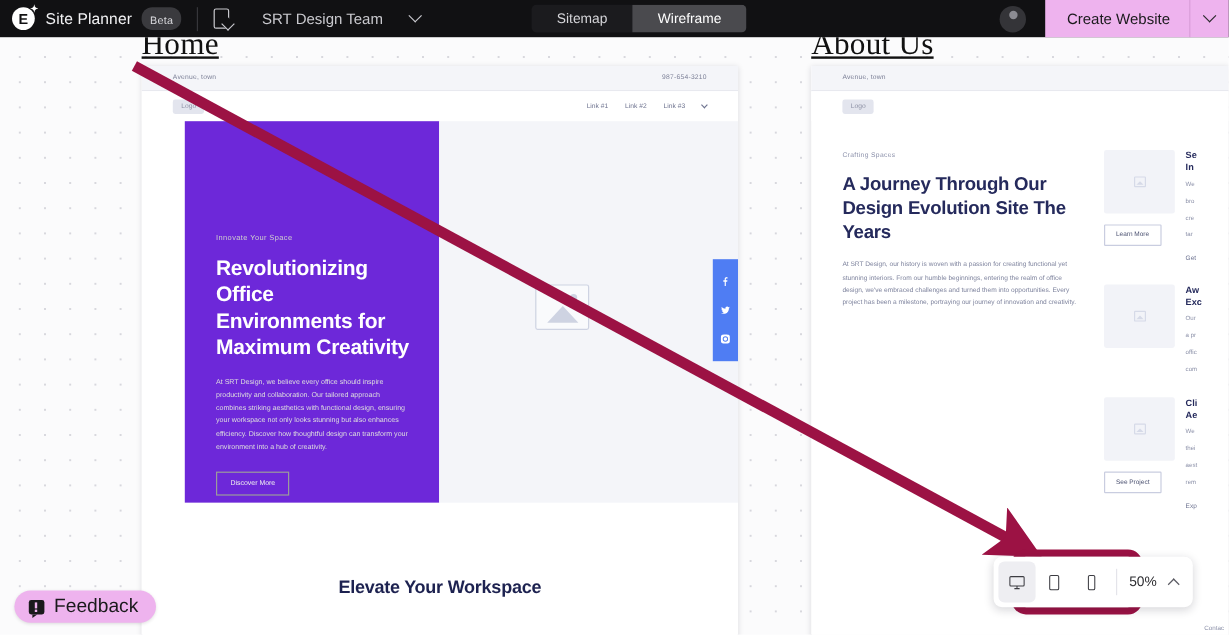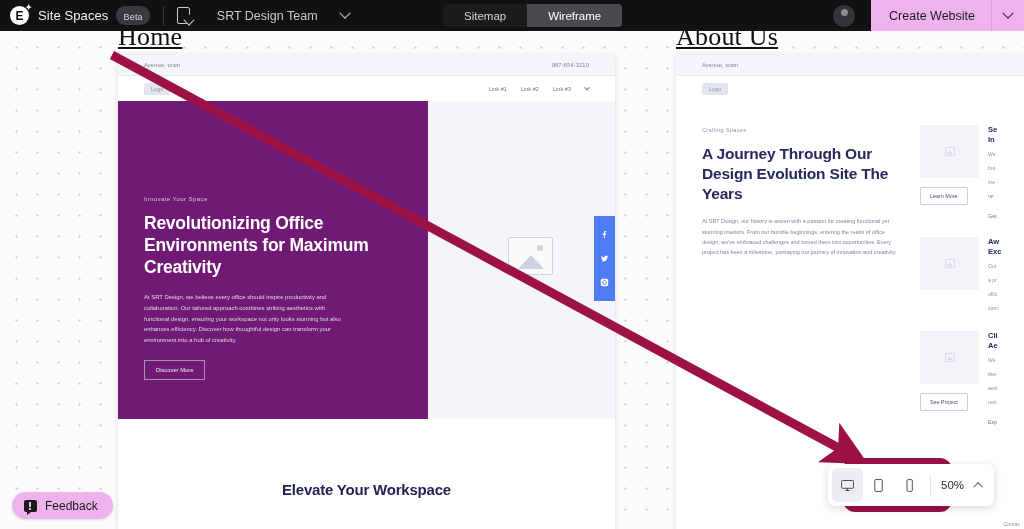--- a/index.html
+++ b/index.html
@@ -108,21 +108,21 @@
     background: #e3e5ee; color: #8e92a6; font-size: 5.6px;
     padding: 3px 7px; border-radius: 2px;
   }
   .nav-links { display: flex; align-items: center; gap: 14px; }
   .nav-links span { font-size: 5.6px; color: #6f7490; }
   .nav-caret { width: 4px; height: 4px; border-right: .9px solid #6f7490; border-bottom: .9px solid #6f7490; transform: rotate(45deg) translate(-1px,-1px); }
 
   
   .hero { position: relative; height: 318px; display: flex; }
   .hero-dark {
-    width: 310px; background: #701a75; padding: 94px 24px 0 26px; color: #ffffff;
+    width: 212px; background: #6d28d9; padding: 94px 24px 0 26px; color: #ffffff; margin-left: 36px;
   }
   .eyebrow { font-size: 6.2px; color: #cfcfcf; letter-spacing: .35px; margin-bottom: 10px; }
   .hero-h1 {
     font-size: 17.5px; line-height: 1.26; font-weight: bold; letter-spacing: -.25px; color: #ffffff;
   }
   .hero-p {
     margin-top: 14px; font-size: 5.9px; line-height: 1.82; color: #dedede; max-width: 206px;
   }
   .ghost-btn {
     margin-top: 14px; display: inline-block; border: 1px solid #9b9b9b;
@@ -211,33 +211,33 @@
   }
   .fb-icon { width: 13px; height: 12px; background: #1a1a1c; border-radius: 2px; position: relative; }
   .fb-icon::after {
     content: ""; position: absolute; left: 3px; bottom: -3px; width: 0; height: 0;
     border-left: 4px solid #1a1a1c; border-bottom: 3px solid transparent;
   }
   .fb-icon .bang {
     position: absolute; left: 5.4px; top: 2px; width: 2px; height: 5px; background: #eeb3ee;
   }
   .fb-icon .dot { position: absolute; left: 5.4px; top: 8px; width: 2px; height: 2px; background: #eeb3ee; }
-  .fb-text { font-size: 12px; color: #1a1a1c; }
+  .fb-text { font-size: 16px; color: #1a1a1c; }
 </style>
 </head>
 <body>
 
 <div id="app">
 
   <div class="topbar">
     <div class="tb-left">
       <div class="logo-mark">
         E<span class="spark">✦</span>
       </div>
-      <div class="app-title">Site Spaces</div>
+      <div class="app-title">Site Planner</div>
       <div class="beta-pill">Beta</div>
       <div class="tb-divider"></div>
       <div class="doc-icon">
         <div class="sheet"></div>
           <div class="pen"></div>
       </div>
       <div class="team-name">
         <span>SRT Design Team</span>
         <i class="chev-d"></i>
       </div>

